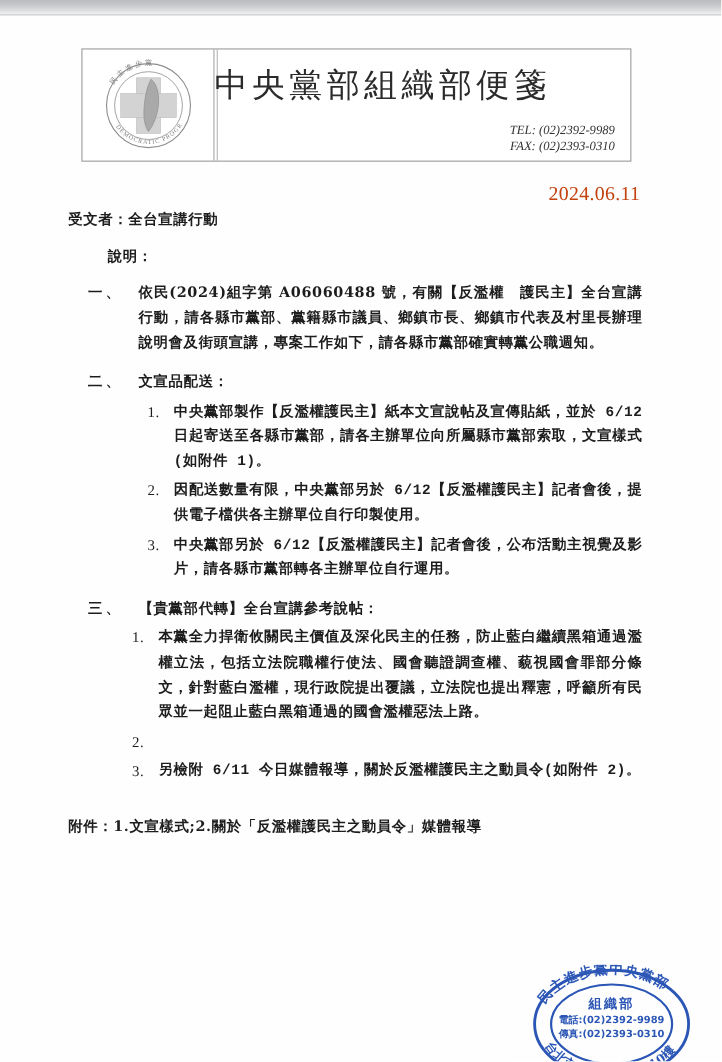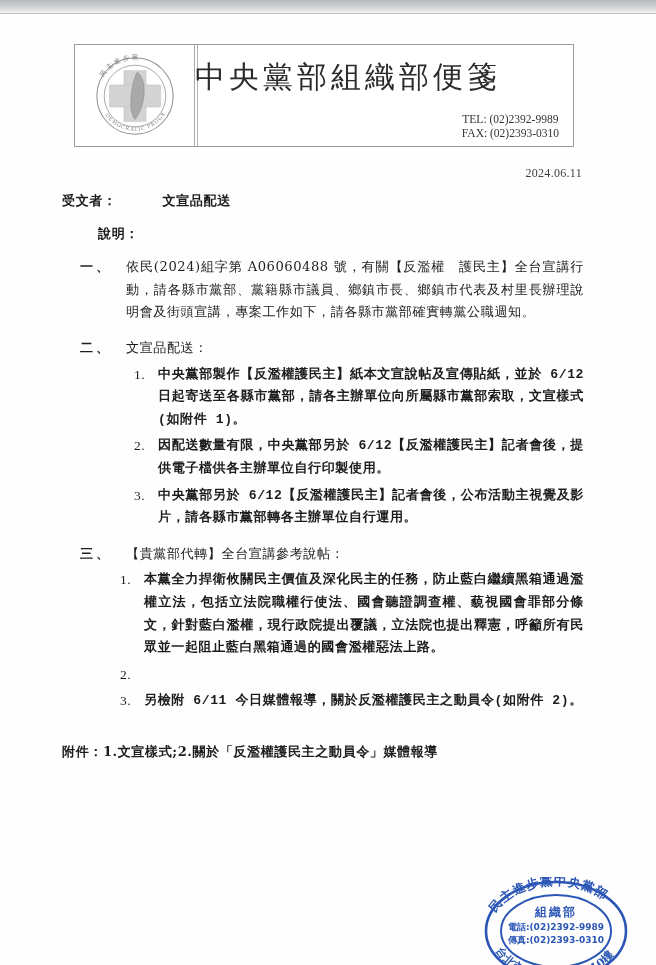--- a/index.html
+++ b/index.html
@@ -88,35 +88,36 @@
     font-size: 30px;
     letter-spacing: 4px;
     color: #2b2b2b;
     font-weight: 400;
     white-space: nowrap;
   }
   .contact-block {
     position: absolute;
     right: 14px;
     bottom: 6px;
-    text-align: center;
+    text-align: right;
     font-family: "Liberation Serif", "DejaVu Serif", serif;
     font-size: 11.5px;
     line-height: 14px;
     color: #333;
+    font-style: italic;
   }
 
   
   .doc-date {
     position: absolute;
     right: 74px;
     top: 151px;
     font-family: "Liberation Serif", "DejaVu Serif", serif;
-    font-size: 12px;
-    color: #404040;
+    font-size: 18px;
+    color: #c2410c;
     letter-spacing: 0.3px;
   }
 
   
   .body-wrap {
     position: absolute;
     left: 62px;
     top: 175px;
     width: 522px;
     color: #1d1d1d;
@@ -140,21 +141,21 @@
   .field-label {
     flex: 0 0 auto;
     white-space: nowrap;
     font-weight: 700;
   }
   .field-value {
     flex: 1 1 auto;
     font-weight: 700;
   }
 
-  .row-recipient { margin-top: 0px; gap: 46px; }
+  .row-recipient { margin-top: 0px; }
   .row-subject   { margin-top: 14px; }
   .row-subject .field-value { text-indent: 0; }
   .row-subject .field-value .cont { display: block; padding-left: 28px; }
   .row-explain   { margin-top: 10px; margin-bottom: 2px; padding-left: 36px; }
 
   
   .lv1 {
     display: flex;
     align-items: flex-start;
     margin-top: 11px;
@@ -162,21 +163,21 @@
   .lv1-marker {
     flex: 0 0 52px;
     padding-left: 18px;
     white-space: nowrap;
     font-weight: 700;
     letter-spacing: 3px;
   }
   .lv1-body {
     flex: 1 1 auto;
     padding-left: 12px;
-    font-weight: 400;
+    font-weight: 700;
   }
 
   
   .lv2 {
     display: flex;
     align-items: flex-start;
     margin-top: 4px;
   }
   .lv2-marker {
     flex: 0 0 30px;
@@ -264,21 +265,21 @@
         </div>
       </div>
     </div>
 
     <div class="doc-date">2024.06.11</div>
 
     <div class="body-wrap cjk">
 
       <div class="field-row row-recipient">
         <div class="field-label">受文者：</div>
-        <div class="field-value">文宣品配送</div>
+        <div class="field-value">全台宣講行動</div>
       </div>
 
 
       <div class="field-row row-explain">
         <div class="field-label">說明：</div>
       </div>
 
       <div class="lv1">
         <div class="lv1-marker">一、</div>
         <div class="lv1-body">依民(2024)組字第 A06060488 號，有關【反濫權　護民主】全台宣講行動，請各縣市黨部、黨籍縣市議員、鄉鎮市長、鄉鎮市代表及村里長辦理說明會及街頭宣講，專案工作如下，請各縣市黨部確實轉黨公職週知。</div>

